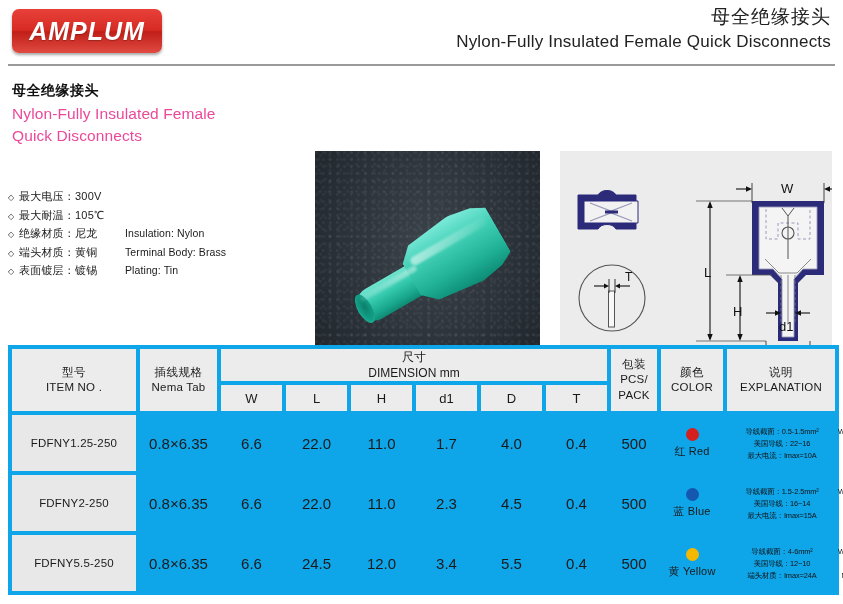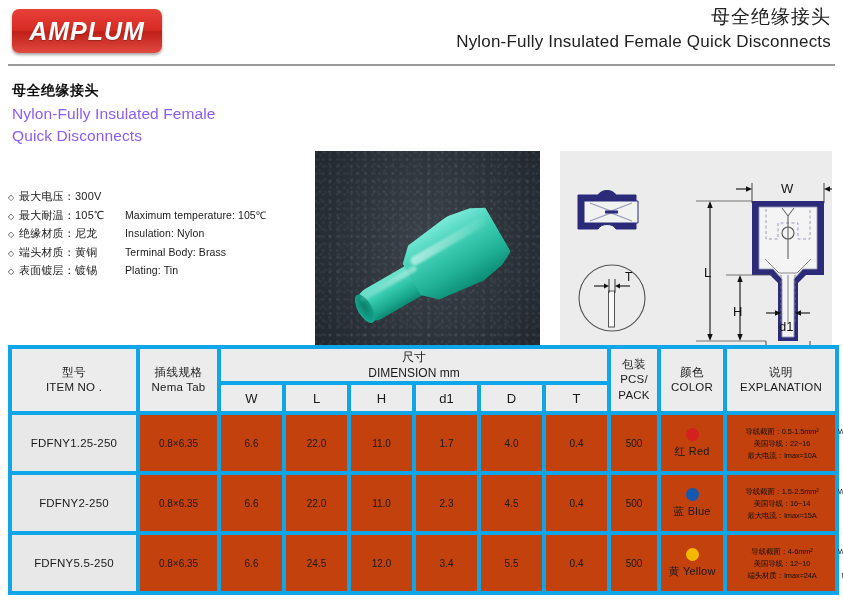--- a/index.html
+++ b/index.html
@@ -42,21 +42,21 @@
   
   .content { position: relative; height: 272px; }
   .spec {
     position: absolute; left: 12px; top: 16px; width: 290px;
   }
   .spec-cn {
     font-size: 14px; font-weight: bold; color: #111; letter-spacing: .5px;
     margin-bottom: 3px;
   }
   .spec-en {
-    font-size: 15.5px; color: #8b5cf6; line-height: 1.42; letter-spacing: .1px;
+    font-size: 15.5px; color: #ec4899; line-height: 1.42; letter-spacing: .1px;
   }
   .spec-list { position: absolute; left: 8px; top: 122px; width: 300px; }
   .spec-row {
     display: flex; align-items: baseline;
     font-size: 11px; line-height: 17.5px; color: #1a1a1a;
   }
   .spec-bullet {
     width: 11px; flex: 0 0 11px; text-align: left;
     font-size: 8px; color: #333;
   }
@@ -142,22 +142,22 @@
     font-weight: normal;
   }
   thead th { background: #ececec; color: #1a1a1a; }
   .th-cn { font-size: 11.5px; line-height: 1.35; letter-spacing: .5px; }
   .th-en { font-size: 11.5px; line-height: 1.35; letter-spacing: .2px; }
   .th-dim { font-size: 12px; line-height: 1.35; }
   .dim-sub { font-size: 13px; height: 30px; }
   .row-item {
     background: #e8e8e8; font-size: 11.5px; letter-spacing: .2px;
   }
-  td { height: 60px; font-size: 11.5px; background: #c2410c; }
-  td.num { font-size: 10px; }
+  td { height: 60px; font-size: 11.5px; background: #0ea5e9; }
+  td.num { font-size: 15px; }
   .color-cell { padding: 2px 0; }
   .dot { width: 13px; height: 13px; border-radius: 50%; margin: 0 auto 3px; }
   .color-label { font-size: 11px; letter-spacing: .2px; }
   .expl { text-align: left; padding: 0 5px; }
   .expl-grid {
     display: grid; grid-template-columns: 100px 1fr;
     row-gap: 1px; column-gap: 6px;
     font-size: 7.4px; line-height: 11px; color: #111;
   }
   .expl-cn { white-space: nowrap; letter-spacing: -.1px; }
@@ -188,21 +188,20 @@
     </div>
 
     <div class="spec-list">
       <div class="spec-row">
         <span class="spec-bullet">◇</span>
         <span class="spec-key">最大电压：300V</span>
       </div>
       <div class="spec-row">
         <span class="spec-bullet">◇</span>
         <span class="spec-key">最大耐温：105℃</span>
-        <span class="spec-val">Maximum temperature: 105℃</span>
       </div>
       <div class="spec-row">
         <span class="spec-bullet">◇</span>
         <span class="spec-key">绝缘材质：尼龙</span>
         <span class="spec-val">Insulation: Nylon</span>
       </div>
       <div class="spec-row">
         <span class="spec-bullet">◇</span>
         <span class="spec-key">端头材质：黄铜</span>
         <span class="spec-val">Terminal Body: Brass</span>

